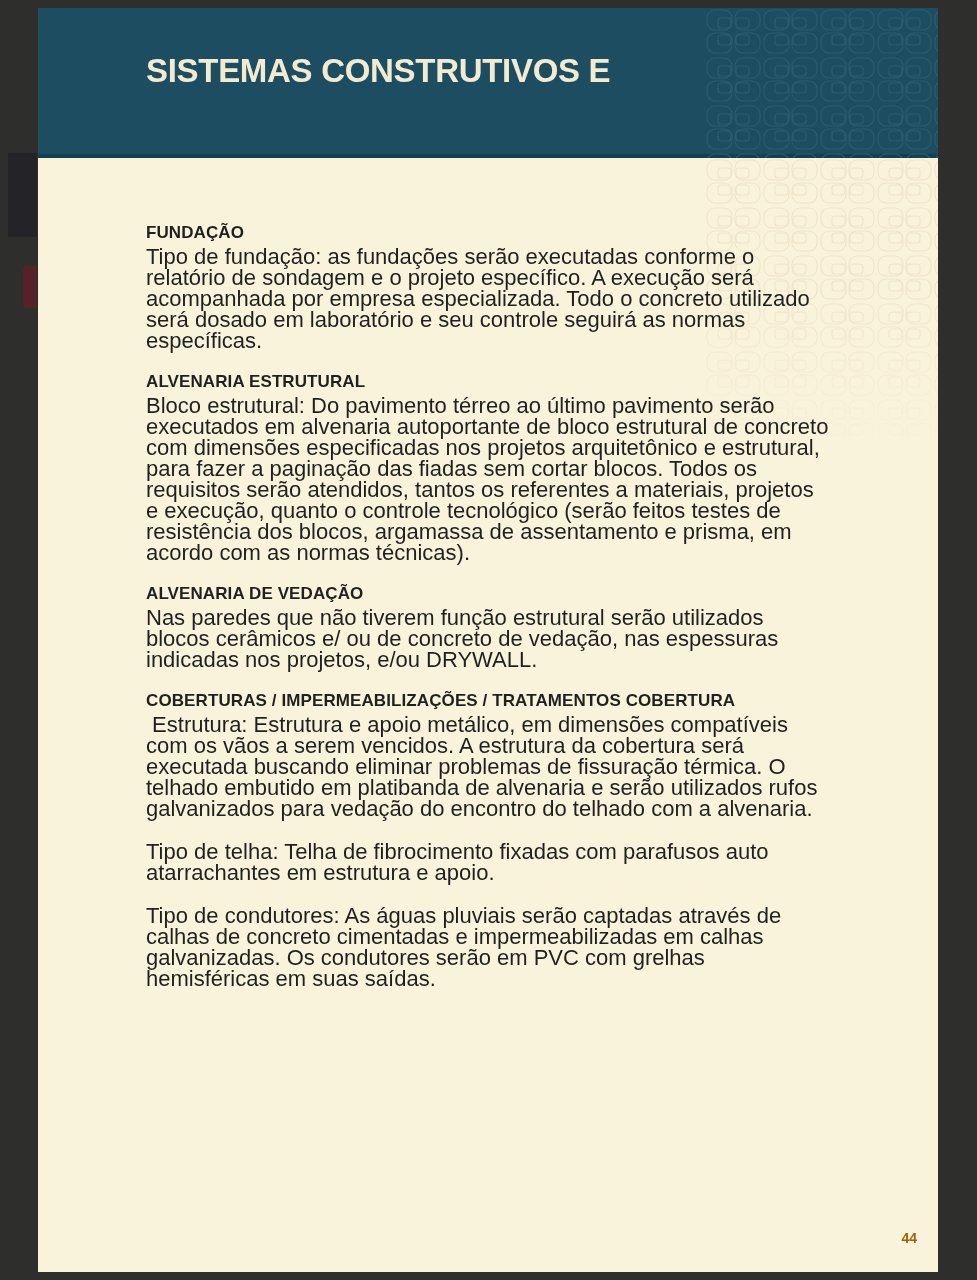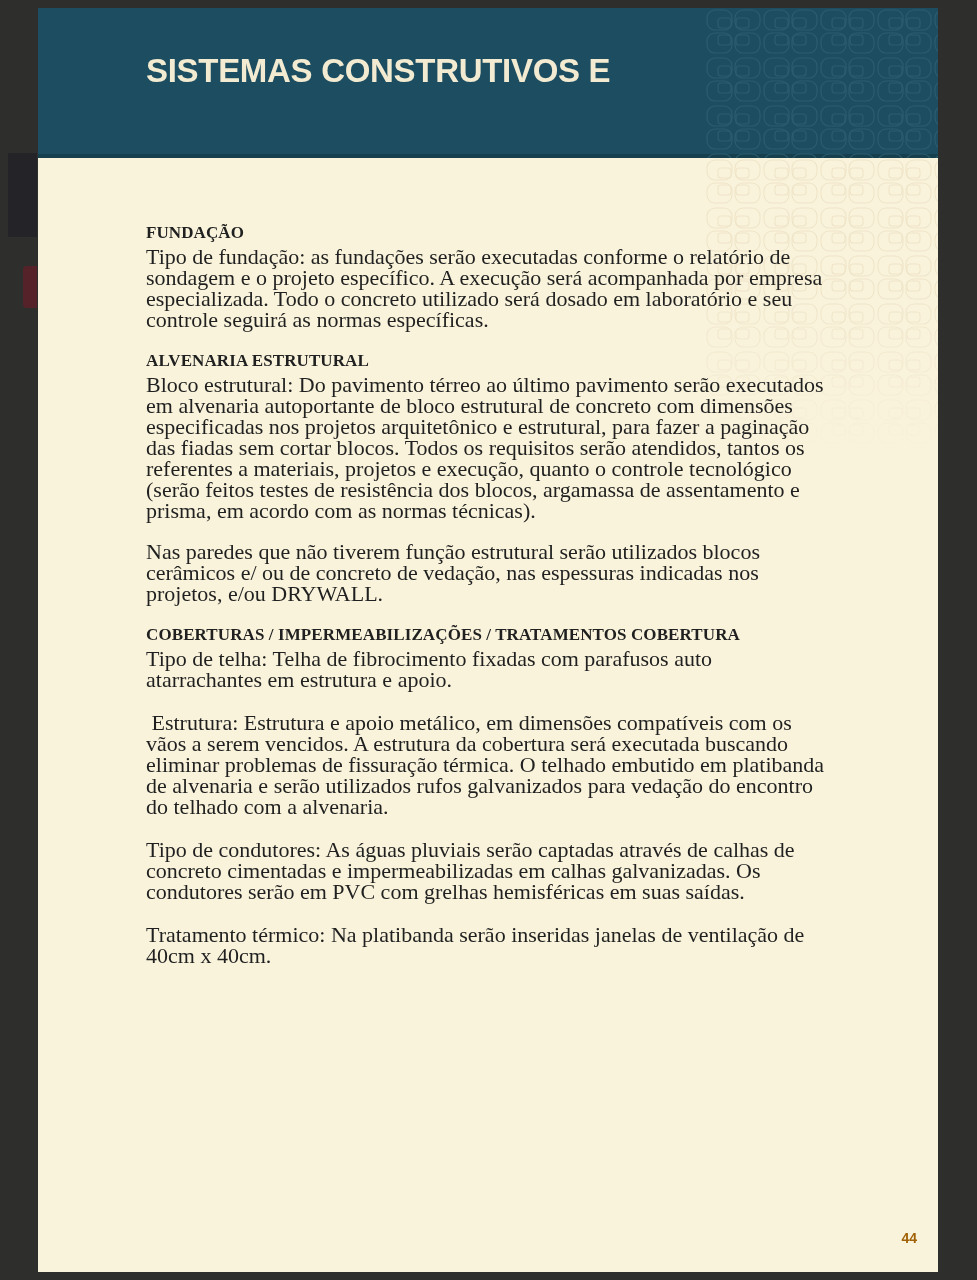--- a/index.html
+++ b/index.html
@@ -51,21 +51,21 @@
     -webkit-mask-image:linear-gradient(to bottom, black 45%, transparent 100%);
     mask-image:linear-gradient(to bottom, black 45%, transparent 100%);
   }
 
   
   .content {
     position:absolute; left:108px; top:150px; width:695px;
     color:#1f201f;
   }
   .content-inner { padding-top:64px; }
-  .doc-section { margin:0 12px 20px 0;font-family:Liberation Serif, serif; }
+  .doc-section { margin:0 12px 20px 0; }
   .doc-section h3 {
     margin:0 0 3px 0;
     font-size:17px; line-height:21px; font-weight:bold;
     letter-spacing:0.1px;
   }
   .doc-section p {
     margin:0;
     font-size:22px; line-height:21px;
   }
   .doc-section p + p { margin-top:22px; }
@@ -124,28 +124,28 @@
         <h3>FUNDAÇÃO</h3>
         <p>Tipo de fundação: as fundações serão executadas conforme o relatório de sondagem e o projeto específico. A execução será acompanhada por empresa especializada. Todo o concreto utilizado será dosado em laboratório e seu controle seguirá as normas específicas.</p>
       </div>
 
       <div class="doc-section">
         <h3>ALVENARIA ESTRUTURAL</h3>
         <p>Bloco estrutural: Do pavimento térreo ao último pavimento serão executados em alvenaria autoportante de bloco estrutural de concreto com dimensões especificadas nos projetos arquitetônico e estrutural, para fazer a paginação das fiadas sem cortar blocos. Todos os requisitos serão atendidos, tantos os referentes a materiais, projetos e execução, quanto o controle tecnológico (serão feitos testes de resistência dos blocos, argamassa de assentamento e prisma, em acordo com as normas técnicas).</p>
       </div>
 
       <div class="doc-section">
+        <h3>ALVENARIA DE VEDAÇÃO</h3>
         <p>Nas paredes que não tiverem função estrutural serão utilizados blocos cerâmicos e/ ou de concreto de vedação, nas espessuras indicadas nos projetos, e/ou DRYWALL.</p>
       </div>
 
       <div class="doc-section">
         <h3>COBERTURAS / IMPERMEABILIZAÇÕES / TRATAMENTOS COBERTURA</h3>
+        <p>&nbsp;Estrutura: Estrutura e apoio metálico, em dimensões compatíveis com os vãos a serem vencidos. A estrutura da cobertura será executada buscando eliminar problemas de fissuração térmica. O telhado embutido em platibanda de alvenaria e serão utilizados rufos galvanizados para vedação do encontro do telhado com a alvenaria.</p>
         <p>Tipo de telha: Telha de fibrocimento fixadas com parafusos auto atarrachantes em estrutura e apoio.</p>
-        <p>&nbsp;Estrutura: Estrutura e apoio metálico, em dimensões compatíveis com os vãos a serem vencidos. A estrutura da cobertura será executada buscando eliminar problemas de fissuração térmica. O telhado embutido em platibanda de alvenaria e serão utilizados rufos galvanizados para vedação do encontro do telhado com a alvenaria.</p>
         <p>Tipo de condutores: As águas pluviais serão captadas através de calhas de concreto cimentadas e impermeabilizadas em calhas galvanizadas. Os condutores serão em PVC com grelhas hemisféricas em suas saídas.</p>
-        <p>Tratamento térmico: Na platibanda serão inseridas janelas de ventilação de 40cm x 40cm.</p>
       </div>
 
     </div>
   </div>
 
   <div class="page-number">44</div>
 </div>
 
 </body></html>

